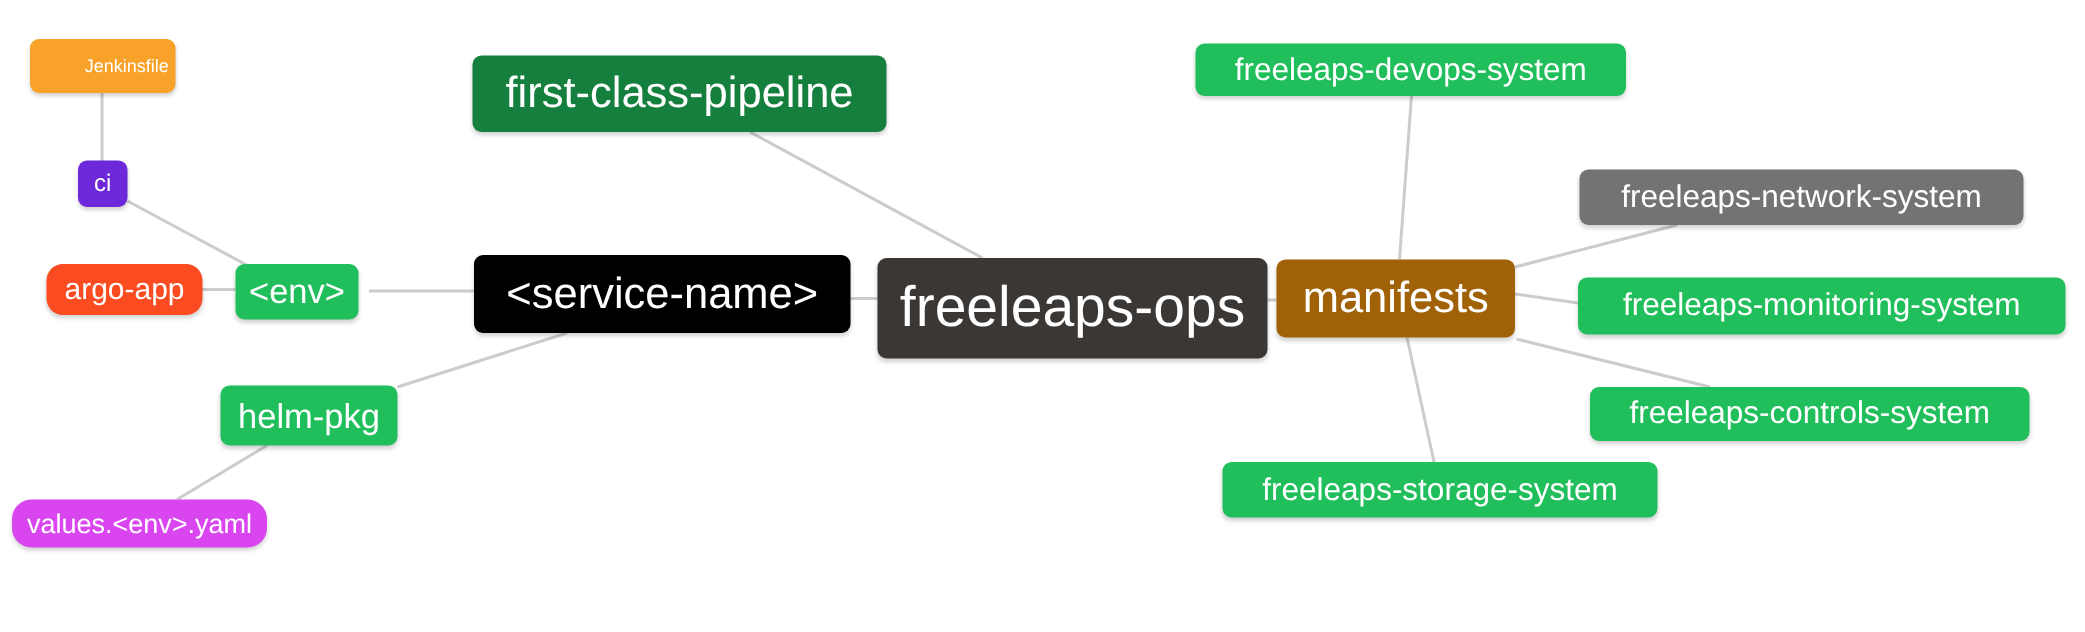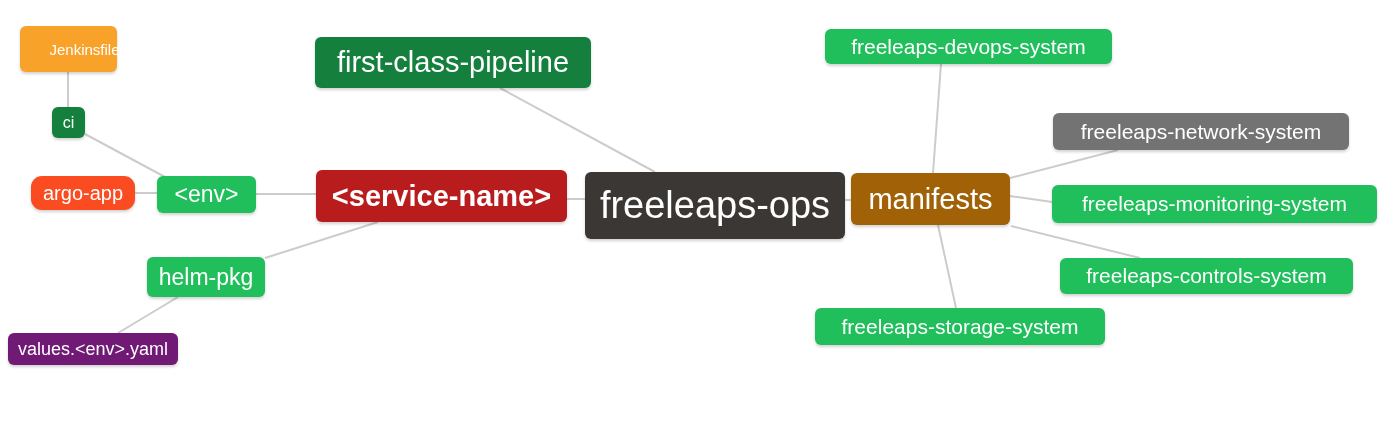--- a/index.html
+++ b/index.html
@@ -16,24 +16,24 @@
     position:absolute;
     display:flex;align-items:center;justify-content:center;
     color:#ffffff;
     border-radius:6px;
     box-shadow:0 2px 3px rgba(0,0,0,0.18);
     white-space:nowrap;
     cursor:pointer;
     box-sizing:border-box;
   }
   
-  .n-jenkinsfile {left:20px;  top:26px;  width:97px;  height:46px; font-size:15px;padding-left:32px;}
+  .n-jenkinsfile {left:20px;  top:26px;  width:97px;  height:36px; font-size:12px;padding-left:32px;}
   .n-ci         {left:52px;  top:107px; width:33px;  height:31px; font-size:16px;}
   .n-argo       {left:31px;  top:176px; width:104px;  height:34px; font-size:20px;border-radius:11px;}
-  .n-env        {left:157px; top:176px; width:99px;  height:37px; font-size:23px;}
+  .n-env        {left:157px; top:176px; width:82px;  height:37px; font-size:23px;}
   .n-helm       {left:147px; top:257px; width:118px; height:40px; font-size:23px;}
   .n-values     {left:8px;   top:333px; width:170px; height:32px; font-size:18px;}
   
   .n-fcp        {left:315px; top:37px;  width:276px; height:51px; font-size:29px;}
   .n-service    {left:316px; top:170px; width:251px; height:52px; font-size:29px;}
   .n-ops        {left:585px; top:172px; width:260px; height:67px; font-size:38px;}
   .n-manifests  {left:851px; top:173px; width:159px; height:52px; font-size:29px;}
   
   .n-devops     {left:797px;  top:29px;  width:287px; height:35px; font-size:21px;}
   .n-network    {left:1053px; top:113px; width:296px; height:37px; font-size:21px;}
@@ -57,28 +57,28 @@
     <line x1="567" y1="199" x2="585" y2="199" stroke="#cccccc"></line>
     <line x1="845" y1="200" x2="851" y2="200" stroke="#cccccc"></line>
     <line x1="941" y1="64" x2="933" y2="173" stroke="#cccccc"></line>
     <line x1="1010" y1="178" x2="1118" y2="150" stroke="#cccccc"></line>
     <line x1="1010" y1="196" x2="1052" y2="202" stroke="#cccccc"></line>
     <line x1="1011" y1="226" x2="1140" y2="258" stroke="#cccccc"></line>
     <line x1="938" y1="225" x2="956" y2="308" stroke="#cccccc"></line>
   </svg>
 
   <div class="node n-jenkinsfile" style="background-color: rgb(248, 162, 42);">Jenkinsfile</div>
-  <div class="node n-ci" style="background-color: #15803d;">ci</div>
+  <div class="node n-ci" style="background-color: #6d28d9;">ci</div>
   <div class="node n-argo" style="background-color: rgb(251, 75, 32);">argo-app</div>
   <div class="node n-env" style="background-color: rgb(32, 191, 92);">&lt;env&gt;</div>
   <div class="node n-helm" style="background-color: rgb(32, 191, 92);">helm-pkg</div>
-  <div class="node n-values" style="background-color: #701a75;">values.&lt;env&gt;.yaml</div>
+  <div class="node n-values" style="background-color: #d946ef; border-radius: 13px;">values.&lt;env&gt;.yaml</div>
   <div class="node n-fcp" style="background-color: #15803d;">first-class-pipeline</div>
-  <div class="node n-service" style="background-color: #b91c1c; font-weight: bold;">&lt;service-name&gt;</div>
+  <div class="node n-service" style="background-color: #000000;">&lt;service-name&gt;</div>
   <div class="node n-ops" style="background-color: rgb(59, 55, 53);">freeleaps-ops</div>
   <div class="node n-manifests" style="background-color: #a16207;">manifests</div>
-  <div class="node n-devops" style="background-color: rgb(32, 191, 92); margin-left: 28px;">freeleaps-devops-system</div>
+  <div class="node n-devops" style="background-color: rgb(32, 191, 92);">freeleaps-devops-system</div>
   <div class="node n-network" style="background-color: #737373;">freeleaps-network-system</div>
   <div class="node n-monitoring" style="background-color: rgb(32, 191, 92);">freeleaps-monitoring-system</div>
   <div class="node n-controls" style="background-color: rgb(32, 191, 92);">freeleaps-controls-system</div>
   <div class="node n-storage" style="background-color: rgb(32, 191, 92);">freeleaps-storage-system</div>
 
 </div>
 
 </body></html>

